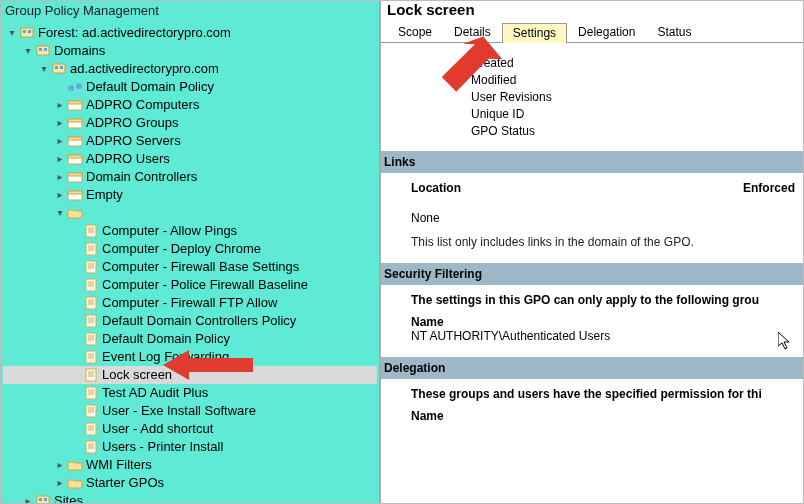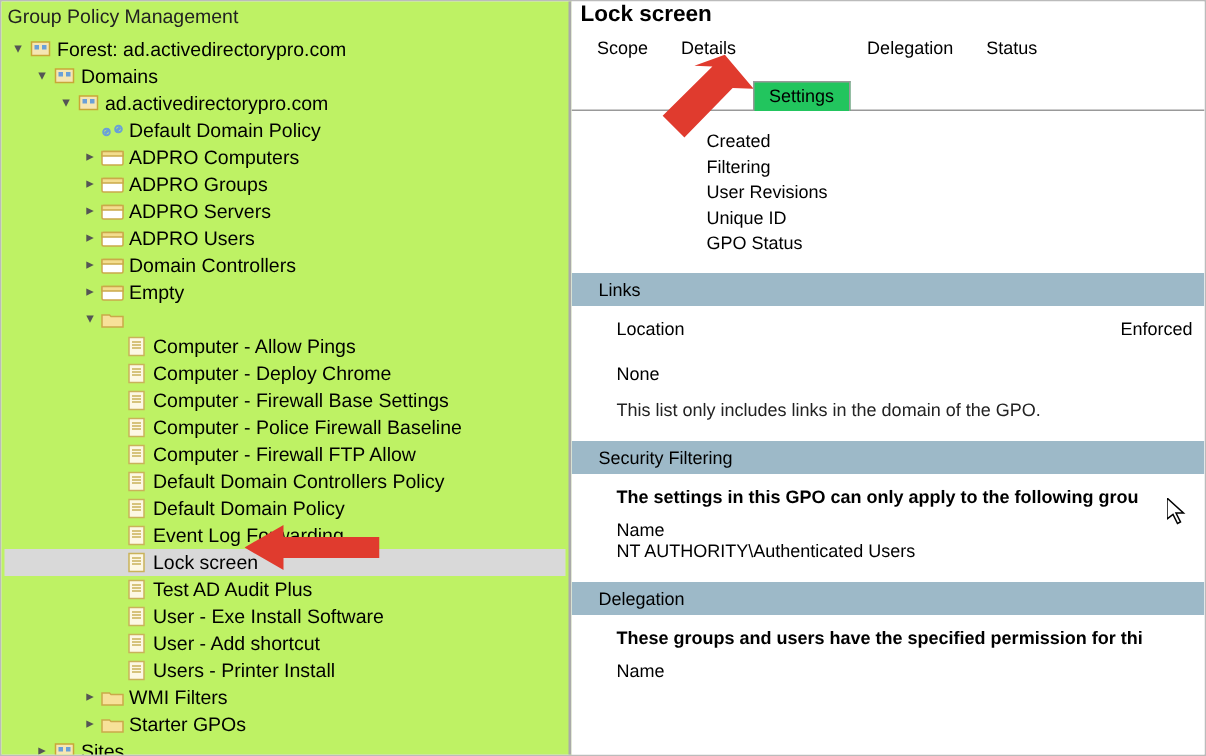--- a/index.html
+++ b/index.html
@@ -1,42 +1,42 @@
 <!DOCTYPE html>
 <html><head>
 <meta charset="utf-8">
 <style>
   * { box-sizing: border-box; margin: 0; padding: 0; }
   body { font-family: "Segoe UI", Tahoma, sans-serif; font-size: 12px; background: #fff; color: #000; overflow: hidden; }
   .app { display: flex; width: 804px; height: 504px; border: 1px solid #bbb; }
-  .left-pane { width: 380px; border-right: 2px solid #aaa; overflow: hidden; background: #bef264; }
+  .left-pane { width: 380px; border-right: 2px solid #aaa; overflow: hidden; background: #5eead4; }
   .right-pane { flex: 1; background: #fff; overflow: hidden; display:flex; flex-direction:column; }
   .app-title { font-size: 13px; font-weight: 500; padding: 2px 4px; color: #222; }
   .tree { padding: 4px 2px 4px 2px; line-height: 1.55; font-size: 13px; }
   .tree-row { display: flex; align-items: center; white-space: nowrap; padding: 0 2px; height: 18px; cursor: default; }
   .tree-row.selected { background: #d9d9d9; }
   .toggle { width: 14px; text-align: center; color: #555; font-size: 10px; display:inline-block; }
   .toggle.empty { visibility: hidden; }
   .sp { display:inline-block; }
   .ico { width: 16px; height: 16px; margin-right: 3px; display:inline-flex; align-items:center; justify-content:center; }
   .lbl { }
   .d1 .sp { width: 16px; }
   .d2 .sp { width: 32px; }
   .d3 .sp { width: 48px; }
   .d4 .sp { width: 64px; }
 
   .header-title { font-size: 15px; font-weight: 600; padding: 0 6px 2px 6px; }
   .tabs { display:flex; border-bottom: 1px solid #999; padding-left:6px; margin-top:2px; }
   .tab { padding: 2px 10px 3px 10px; font-size: 12px; border: 1px solid transparent; border-bottom:none; cursor:pointer; }
-  .tab.active { border-color: #999; background:#22c55e; position:relative; top:1px;margin-top:31px; }
+  .tab.active { border-color: #999; background:#fef9c3; position:relative; top:1px; }
   .details { flex:1; overflow:hidden; padding: 6px 0 0 60px; font-size:12px; }
-  .section-header { background: #9db9c8; color:#000; font-weight:400; padding:4px 18px; margin-top:6px; }
+  .section-header { background: #9db9c8; color:#000; font-weight:700; padding:4px 3px; margin-top:6px; }
   .section-body { padding: 8px 8px 8px 30px; }
   .field { margin: 3px 0; }
-  .col-header { font-weight:400; display:flex; }
+  .col-header { font-weight:700; display:flex; }
   .col-header .c1 { flex:1; }
   .loc { margin-top:16px; }
   .note { margin-top:10px; }
   .muted { color:#222; }
   .details-top { padding: 4px 8px 4px 30px; }
 
   .arrow { position:absolute; pointer-events:none; }
   .arrow svg { display:block; }
 
   .wrap { position:relative; width:804px; height:504px; }
@@ -392,21 +392,21 @@
       <div class="tab">Scope</div>
       <div class="tab">Details</div>
       <div class="tab active">Settings</div>
       <div class="tab">Delegation</div>
       <div class="tab">Status</div>
     </div>
 
     <div class="details">
       <div class="details-top">
         <div class="field">Created</div>
-        <div class="field">Filtering</div>
+        <div class="field">Modified</div>
         <div class="field">User Revisions</div>
         <div class="field">Unique ID</div>
         <div class="field">GPO Status</div>
       </div>
 
       <div style="margin-left:-60px;">
         <div class="section-header">Links</div>
         <div class="section-body">
           <div class="col-header">
             <span class="c1">Location</span>

